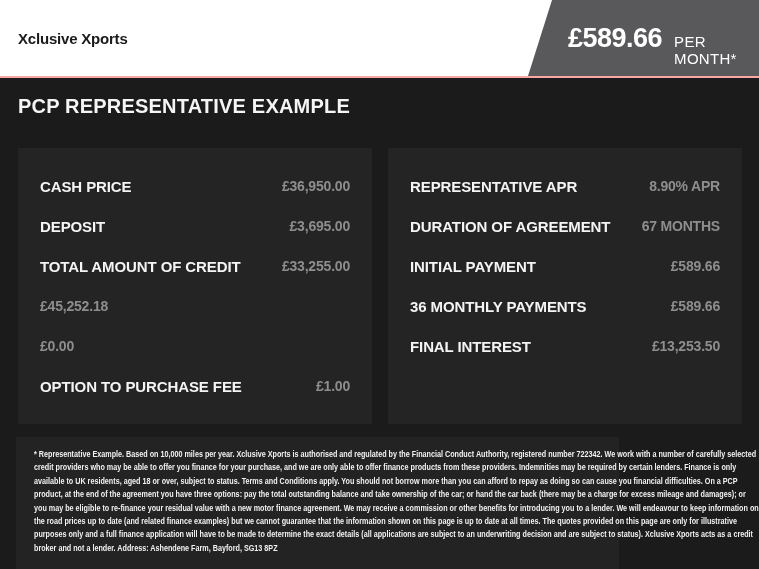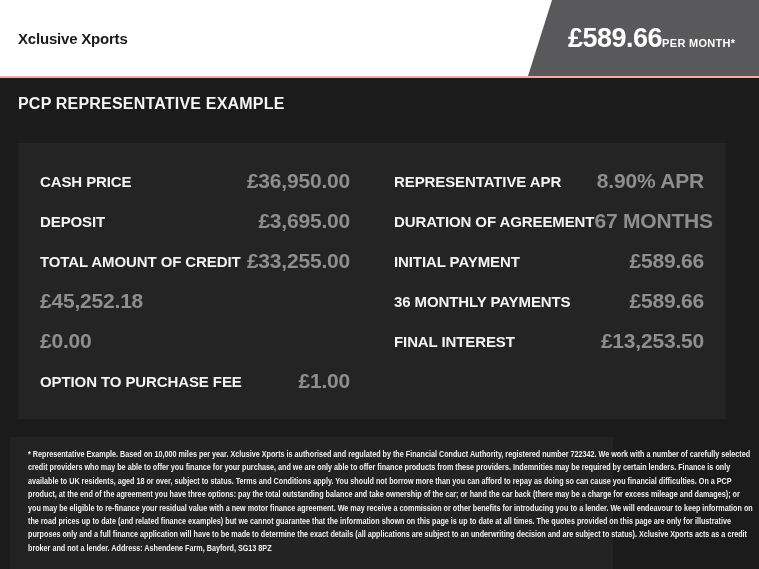--- a/index.html
+++ b/index.html
@@ -43,37 +43,39 @@
     padding-left: 40px;
   }
   .price-badge .amount {
     font-size: 27px;
     font-weight: 700;
     color: #ffffff;
     letter-spacing: -0.5px;
     line-height: 76px;
   }
   .price-badge .suffix {
-    font-size: 11px;
-    font-weight: 700;
+    font-size: 15px;
+    font-weight: 400;
     color: #ffffff;
     letter-spacing: 0.3px;
+    margin-left: 12px;
   }
 
   
   .main { position: relative; }
   .page-title {
     padding: 17px 18px 0 18px;
-    font-size: 16px;
+    font-size: 20px;
     font-weight: 700;
     color: #f5f5f5;
     letter-spacing: 0.2px;
   }
   .panels {
     display: flex;
+    gap: 16px;
     padding: 0 17px 0 18px;
     margin-top: 30px;
   }
   .panel {
     width: 354px;
     background: var(--panel_bg, #242424);
     padding: 18px 22px;
   }
   .row {
     height: 40px;
@@ -82,31 +84,31 @@
     justify-content: space-between;
   }
   .row .label {
     font-size: 15px;
     font-weight: 700;
     color: #f4f4f4;
     letter-spacing: -0.1px;
     white-space: nowrap;
   }
   .row .value {
-    font-size: 21px;
+    font-size: 14px;
     font-weight: 700;
     color: var(--value_gray, #8e8e8e);
     letter-spacing: -0.2px;
     white-space: nowrap;
   }
 
   
   .disclaimer-band {
     position: absolute;
-    left: 10px;
+    left: 16px;
     top: 437px;
     width: 603px;
     height: 132px;
     background: var(--footer_bg, #232323);
   }
   .disclaimer {
     margin: 11px 0 0 18px;
     width: 906px;
     transform: scaleX(0.8);
     transform-origin: 0 0;

